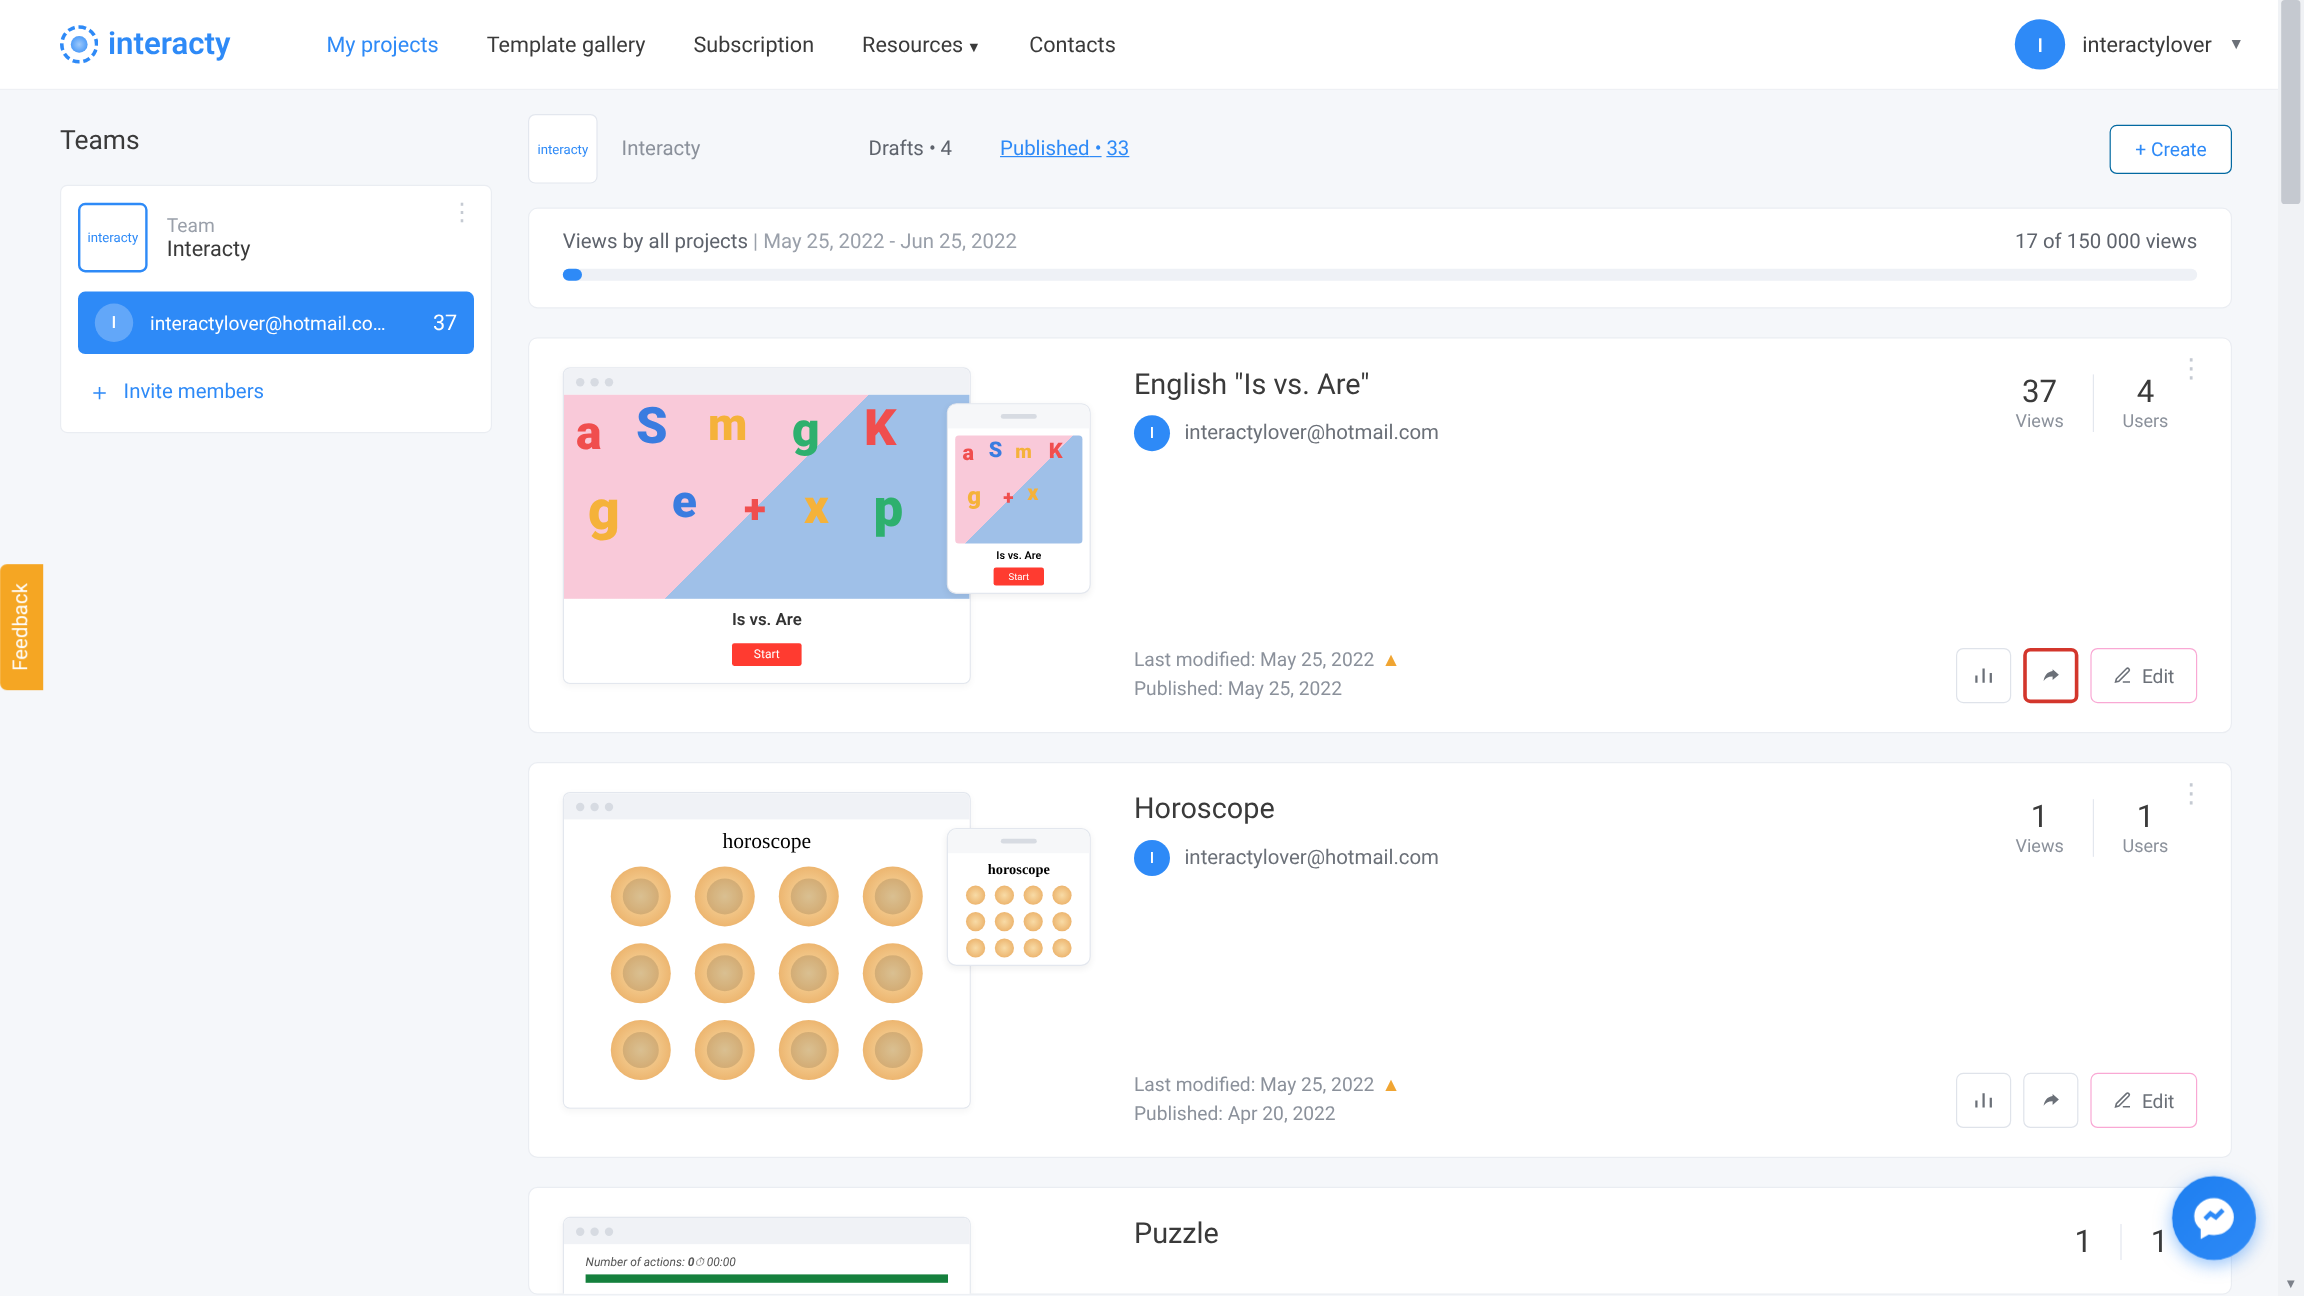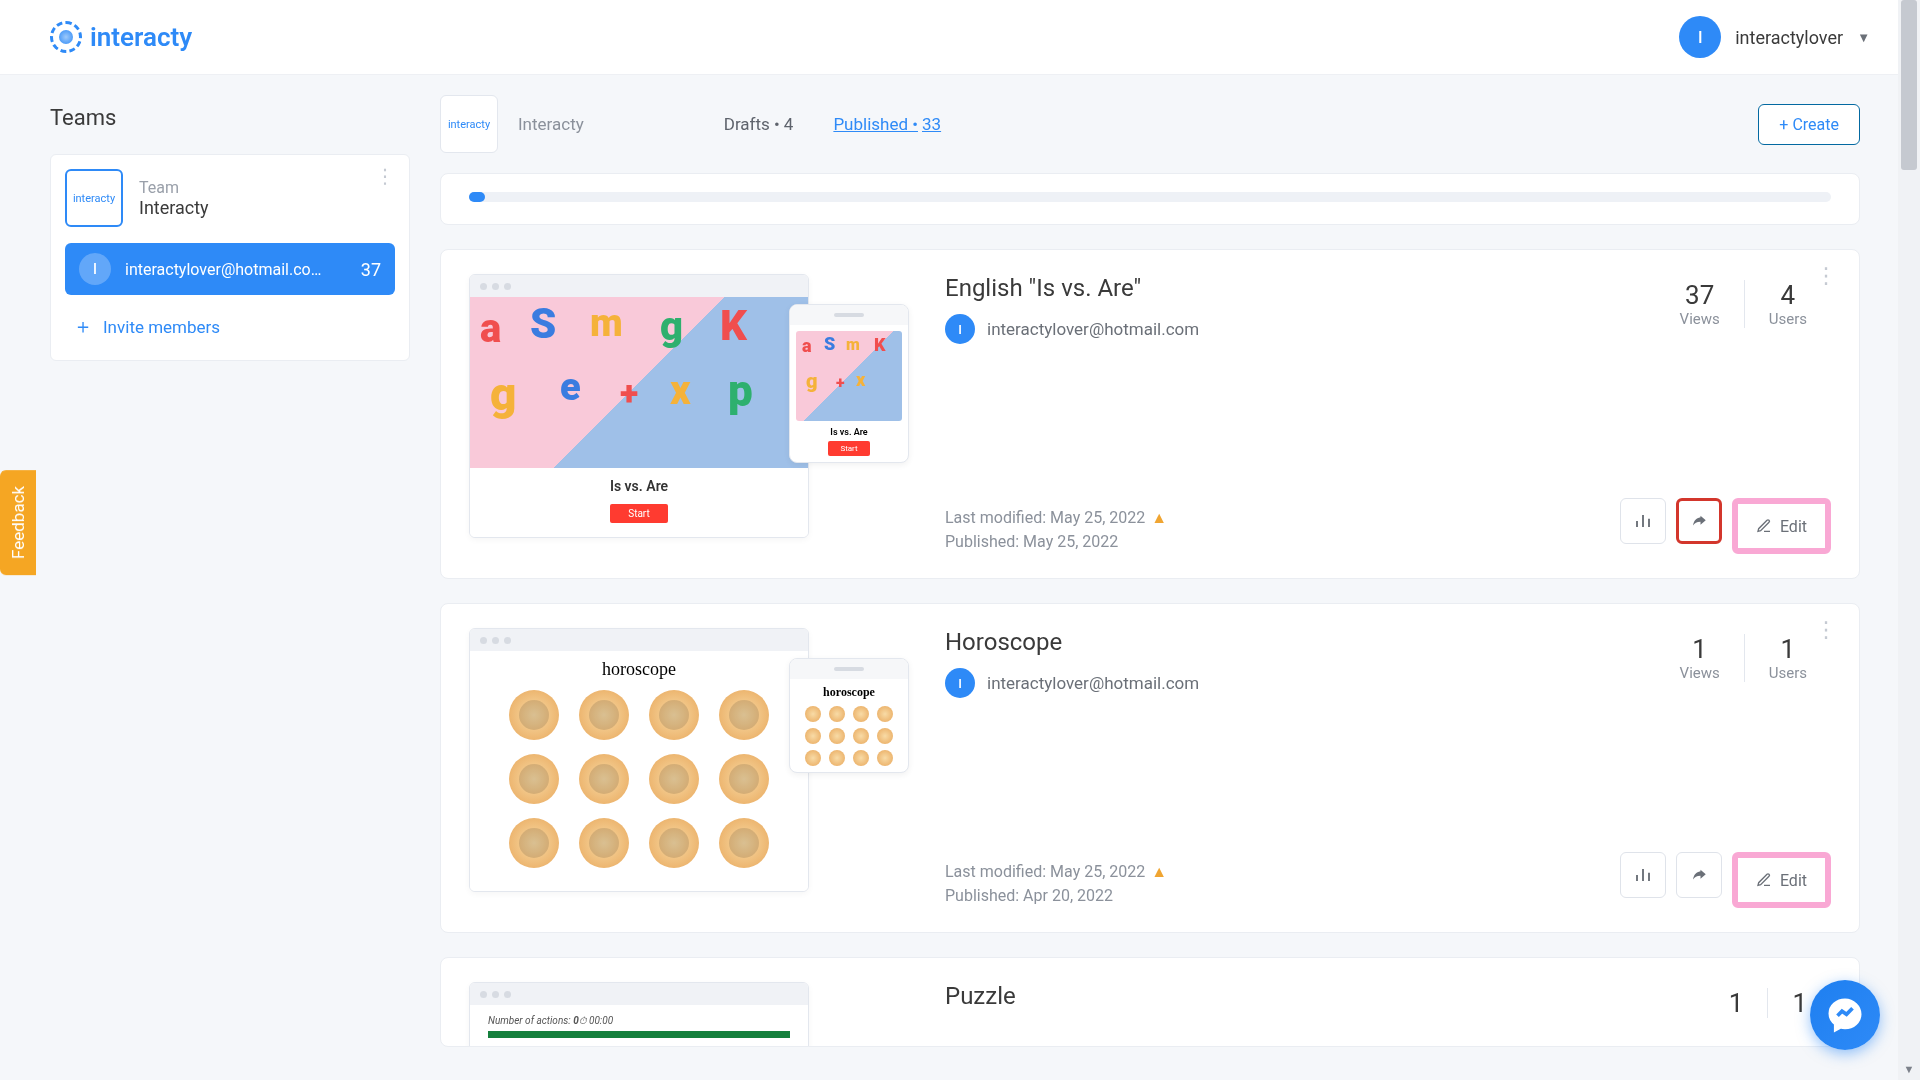--- a/index.html
+++ b/index.html
@@ -90,21 +90,21 @@
 
 .proj-right { display: flex; flex-direction: column; align-items: flex-end; justify-content: space-between; min-width: 260px; }
 .stats { display: flex; margin-top: 6px; }
 .stat { text-align: center; padding: 0 24px; }
 .stat + .stat { border-left: 1px solid #e3e7ee; }
 .stat .val { font-size: 26px; color: #3a3a3a; }
 .stat .lab { font-size: 15px; color: #8b919b; }
 .actions { display: flex; gap: 10px; }
 .icon-btn { width: 46px; height: 46px; border: 1px solid #dfe3ea; border-radius: 6px; background: #fff; display: flex; align-items: center; justify-content: center; cursor: pointer; color: #6b7078; }
 .icon-btn.highlight { border: 3px solid #d3362c; }
-.edit-btn { height: 56px; border: 6px solid #f9a8d4; border-radius: 6px; background: #fff; display: flex; align-items: center; gap: 8px; padding: 0 18px; cursor: pointer; color: #6b7078; font-size: 16px; }
+.edit-btn { height: 46px; border: 1px solid #f9a8d4; border-radius: 6px; background: #fff; display: flex; align-items: center; gap: 8px; padding: 0 18px; cursor: pointer; color: #6b7078; font-size: 16px; }
 
 .puzzle-body { height: 240px; background: #fff; padding: 10px 18px; font-size: 10px; color: #555; }
 .puzzle-row { display: flex; justify-content: flex-start; border-bottom: 7px solid #15803d; padding-bottom: 4px; font-style: italic; }
 
 .feedback-tab { position: fixed; left: 0; top: 470px; background: #f5a623; color: #fff; writing-mode: vertical-rl; padding: 16px 8px; font-size: 17px; border-radius: 0 6px 6px 0; cursor: pointer; transform: rotate(180deg); }
 .chat-bubble { position: fixed; right: 40px; bottom: 30px; width: 70px; height: 70px; border-radius: 50%; background: linear-gradient(135deg, #1e7ff0, #2e8af7); display: flex; align-items: center; justify-content: center; cursor: pointer; box-shadow: 0 4px 14px rgba(46,138,247,.5); }
 .chat-bubble svg { width: 36px; height: 36px; }
 
 .scrollbar { position: fixed; right: 0; top: 0; width: 22px; height: 100%; background: #f0f2f5; }
 .scrollbar-thumb { position: absolute; left: 3px; top: 0; width: 16px; height: 170px; background: #c5c9d0; border-radius: 3px; }
@@ -112,20 +112,27 @@
 .scrollbar-arrow.up { top: 0; }
 .scrollbar-arrow.down { bottom: 0; }
 </style>
 </head>
 <body>
 
 <div class="topnav">
   <div class="logo">
     <div class="logo-mark"></div>
     <span class="logo-text">interacty</span>
+  </div>
+  <div class="nav-links">
+    <div class="nav-link active">My projects</div>
+    <div class="nav-link">Template gallery</div>
+    <div class="nav-link">Subscription</div>
+    <div class="nav-link"><span>Resources</span><span class="chev">▼</span></div>
+    <div class="nav-link">Contacts</div>
   </div>
   <div class="user-box">
     <div class="avatar">I</div>
     <span class="user-name">interactylover</span>
     <span style="color:#6b7078;font-size:13px">▼</span>
   </div>
 </div>
 
 <div class="main-wrap">
   <aside class="sidebar">
@@ -162,20 +169,27 @@
           <span>Drafts</span> •<span class="num">4</span>
         </div>
         <div class="tab active">
           <span>Published</span>  •<span class="num">33</span>
         </div>
       </div>
       <button class="create-btn">+ Create</button>
     </div>
 
     <div class="views-bar">
+      <div class="views-bar-top">
+        <div>
+          <span>Views by all projects</span>
+          <span class="range"> | <span>May 25, 2022 - Jun 25, 2022</span></span>
+        </div>
+        <div>17 of 150 000 views</div>
+      </div>
       <div class="progress-track">
         <div class="progress-fill"></div>
       </div>
     </div>
 
     <div class="project-card">
       <div class="card-dots">⋮</div>
       <div class="thumb-stack">
         <div class="browser-mock">
           <div class="browser-bar">

